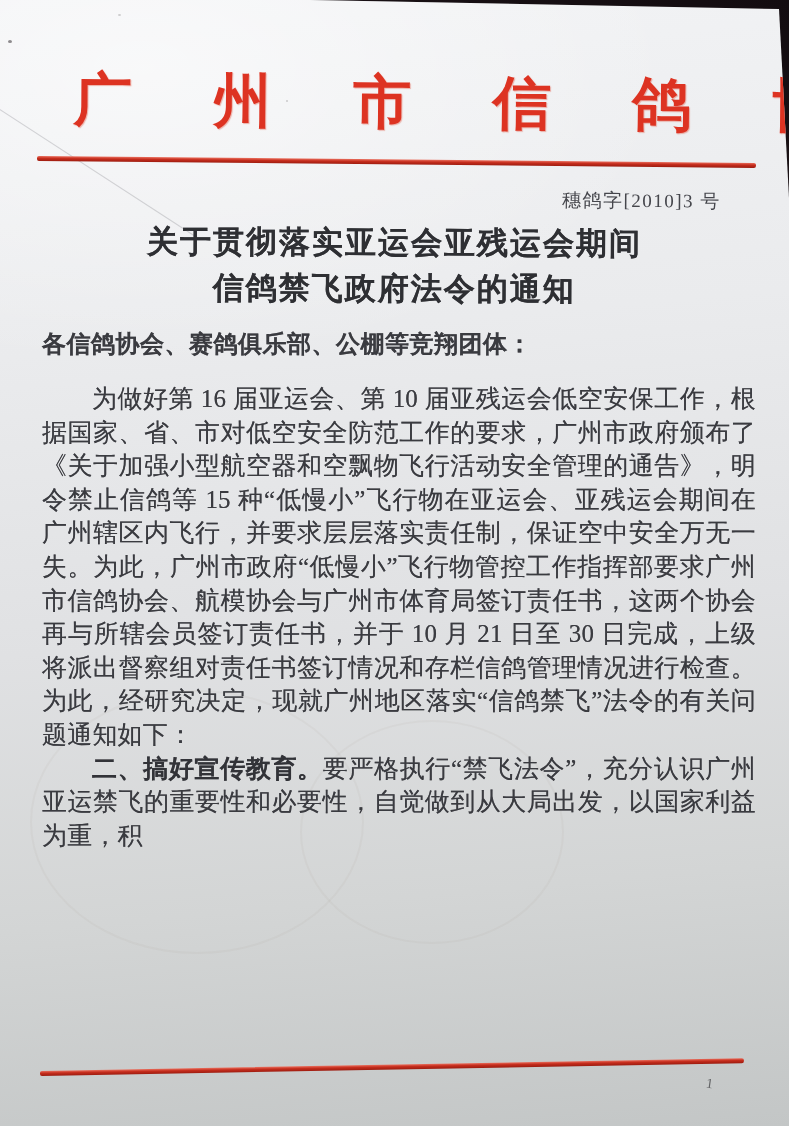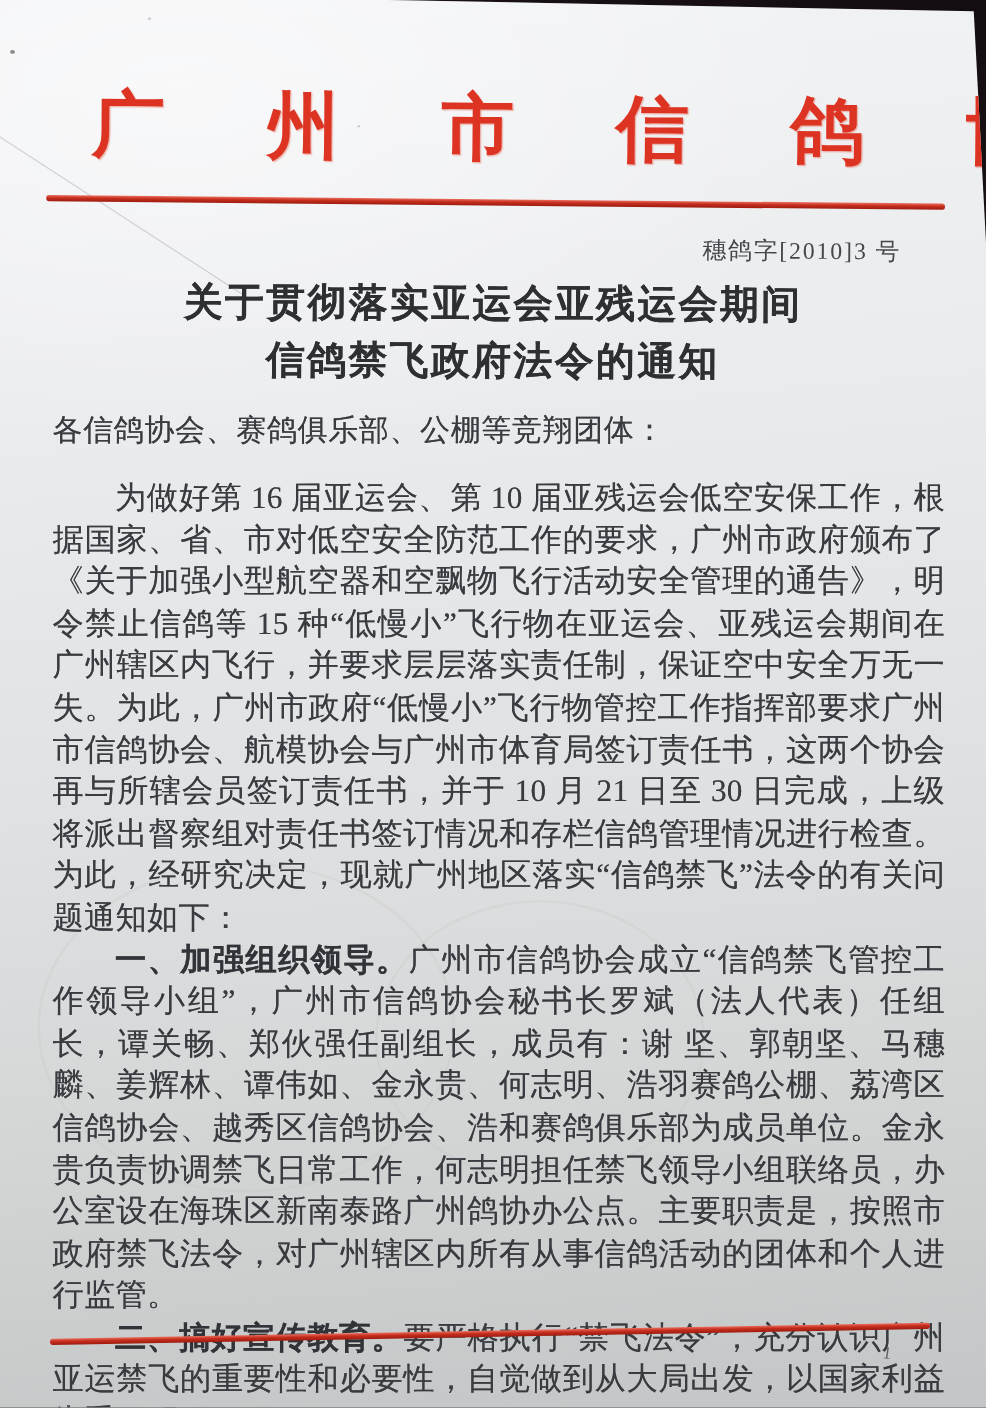--- a/index.html
+++ b/index.html
@@ -47,20 +47,21 @@
     position:absolute;left:40px;top:220px;width:709px;
     text-align:center;font-weight:bold;color:#2e2f33;
     font-size:31px;line-height:46px;letter-spacing:2px;
     transform:rotate(.25deg);
     text-shadow:0 0 .5px rgba(46,47,51,.8);
   }
   .salutation{
     position:absolute;left:42px;top:328px;width:713px;
     font-size:24px;color:#3a3b40;letter-spacing:.5px;
     text-shadow:0 0 .5px rgba(58,59,64,.7);
+    font-weight:bold;
   }
   .body-text{
     position:absolute;left:42px;top:382px;width:714px;
     font-size:25px;line-height:33.6px;color:#3a3b40;
     text-align:justify;letter-spacing:.2px;
     text-shadow:0 0 .5px rgba(58,59,64,.7);
   }
   .body-text p{margin:0;text-indent:2em;font-family:Liberation Serif, serif;}
   .lead{font-weight:bold;color:#323338;}
   .page-mark{
@@ -87,19 +88,18 @@
 
   <div class="doc-title">
     <div>关于贯彻落实亚运会亚残运会期间</div>
     <div>信鸽禁飞政府法令的通知</div>
   </div>
 
   <div class="salutation">各信鸽协会、赛鸽俱乐部、公棚等竞翔团体：</div>
 
   <div class="body-text">
     <p><span class="lead"></span><span>为做好第 16 届亚运会、第 10 届亚残运会低空安保工作，根据国家、省、市对低空安全防范工作的要求，广州市政府颁布了《关于加强小型航空器和空飘物飞行活动安全管理的通告》，明令禁止信鸽等 15 种“低慢小”飞行物在亚运会、亚残运会期间在广州辖区内飞行，并要求层层落实责任制，保证空中安全万无一失。为此，广州市政府“低慢小”飞行物管控工作指挥部要求广州市信鸽协会、航模协会与广州市体育局签订责任书，这两个协会再与所辖会员签订责任书，并于 10 月 21 日至 30 日完成，上级将派出督察组对责任书签订情况和存栏信鸽管理情况进行检查。为此，经研究决定，现就广州地区落实“信鸽禁飞”法令的有关问题通知如下：</span></p>
-    <p><span class="lead">一、加强组织领导。</span><span>广州市信鸽协会成立“信鸽禁飞管控工作领导小组”，广州市信鸽协会秘书长罗斌（法人代表）任组长，谭关畅、郑伙强任副组长，成员有：谢 坚、郭朝坚、马穗麟、姜辉林、谭伟如、金永贵、何志明、浩羽赛鸽公棚、荔湾区信鸽协会、越秀区信鸽协会、浩和赛鸽俱乐部为成员单位。金永贵负责协调禁飞日常工作，何志明担任禁飞领导小组联络员，办公室设在海珠区新南泰路广州鸽协办公点。主要职责是，按照市政府禁飞法令，对广州辖区内所有从事信鸽活动的团体和个人进行监管。</span></p>
     <p><span class="lead">二、搞好宣传教育。</span><span>要严格执行“禁飞法令”，充分认识广州亚运禁飞的重要性和必要性，自觉做到从大局出发，以国家利益为重，积</span></p>
   </div>
 
   <div class="rule rule-bottom"></div>
   <div class="page-mark">1</div>
 </div>
 
 </body></html>

